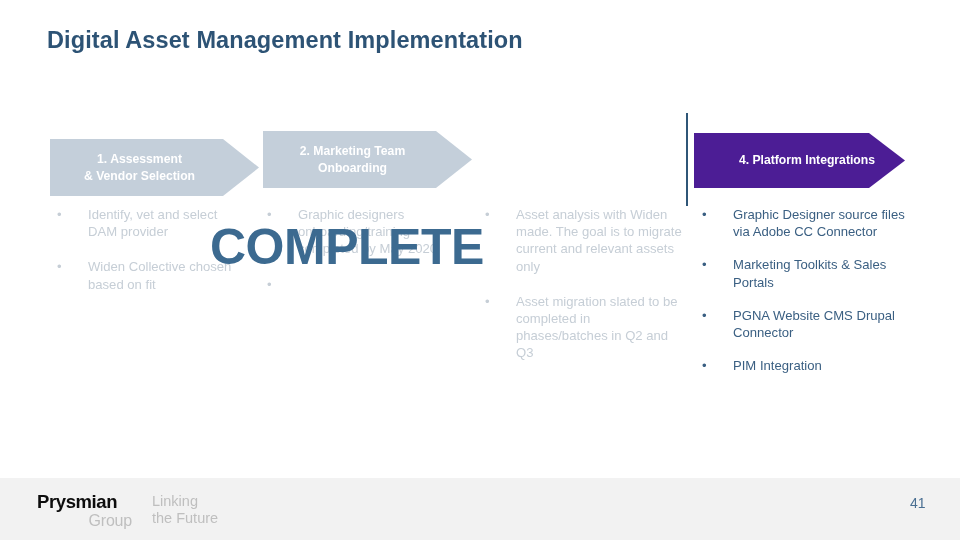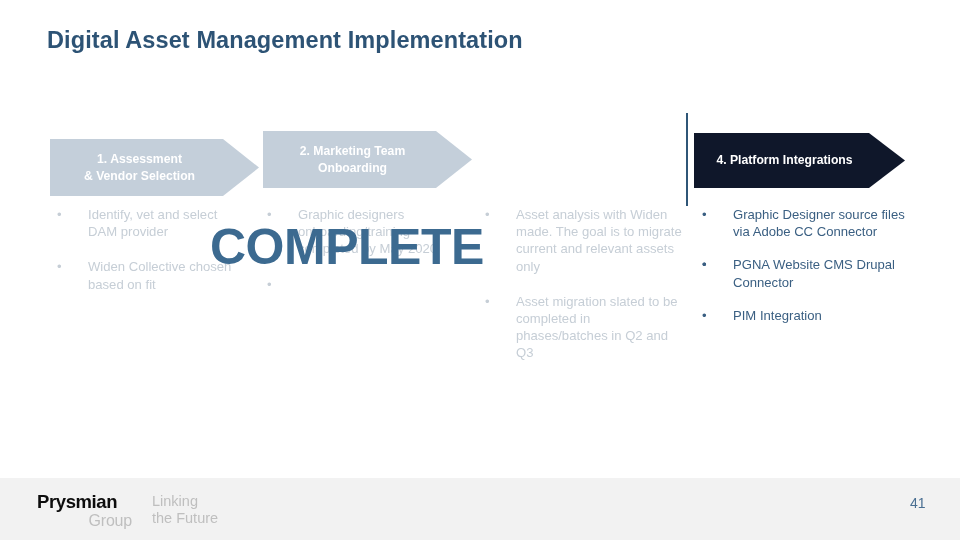--- a/index.html
+++ b/index.html
@@ -45,21 +45,21 @@
     text-align: center;
     color: #ffffff;
     font-weight: bold;
     font-size: 12.2px;
     line-height: 16.5px;
     box-sizing: border-box;
     clip-path: polygon(0 0, calc(100% - 36px) 0, 100% 50%, calc(100% - 36px) 100%, 0 100%);
     padding-right: 30px;
   }
   .chevron.light { background: #c4cfda; }
-  .chevron.dark  { background: #0f172a; }
+  .chevron.dark  { background: #4c1d95; justify-content: flex-end; }
 
   #chevron-1 { left: 50px;  top: 131px; width: 209px; height: 57px; margin-top: 8px; }
   #chevron-2 { left: 263px; top: 131px; width: 209px; height: 57px; }
   #chevron-3 { left: 476px; top: 131px; width: 209px; height: 57px; }
   #chevron-4 { left: 694px; top: 133px; width: 211px; height: 55px; }
 
   .chevron-label { display: block; white-space: pre-line; }
 
   
   #phase-divider {
@@ -220,20 +220,21 @@
     </div>
   </div>
 
   <div id="column-4" class="bullet-column active">
     <div class="bullet-item">
       <span class="dot">•</span>
       <span class="txt">Graphic Designer source files via Adobe CC Connector</span>
     </div>
     <div class="bullet-item">
       <span class="dot">•</span>
+      <span class="txt">Marketing Toolkits &amp; Sales Portals</span>
     </div>
     <div class="bullet-item">
       <span class="dot">•</span>
       <span class="txt">PGNA Website CMS Drupal Connector</span>
     </div>
     <div class="bullet-item">
       <span class="dot">•</span>
       <span class="txt">PIM Integration</span>
     </div>
   </div>

